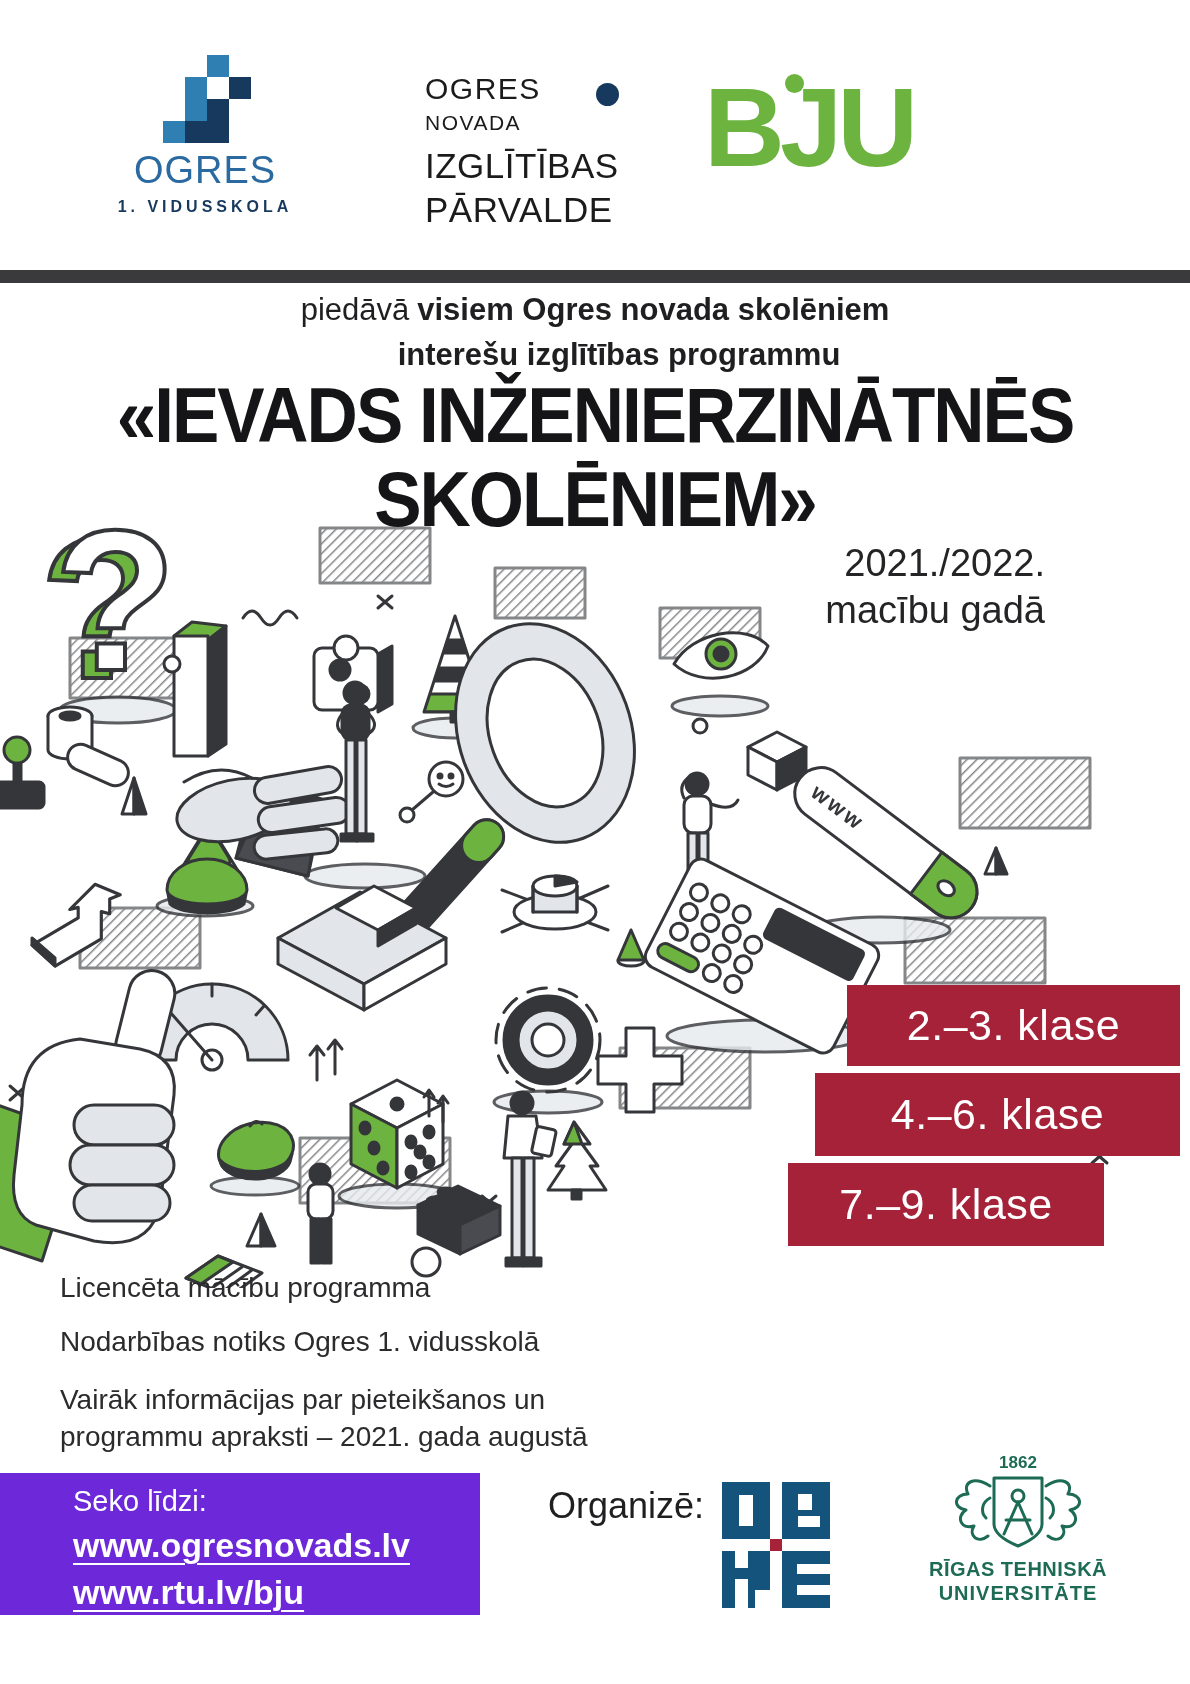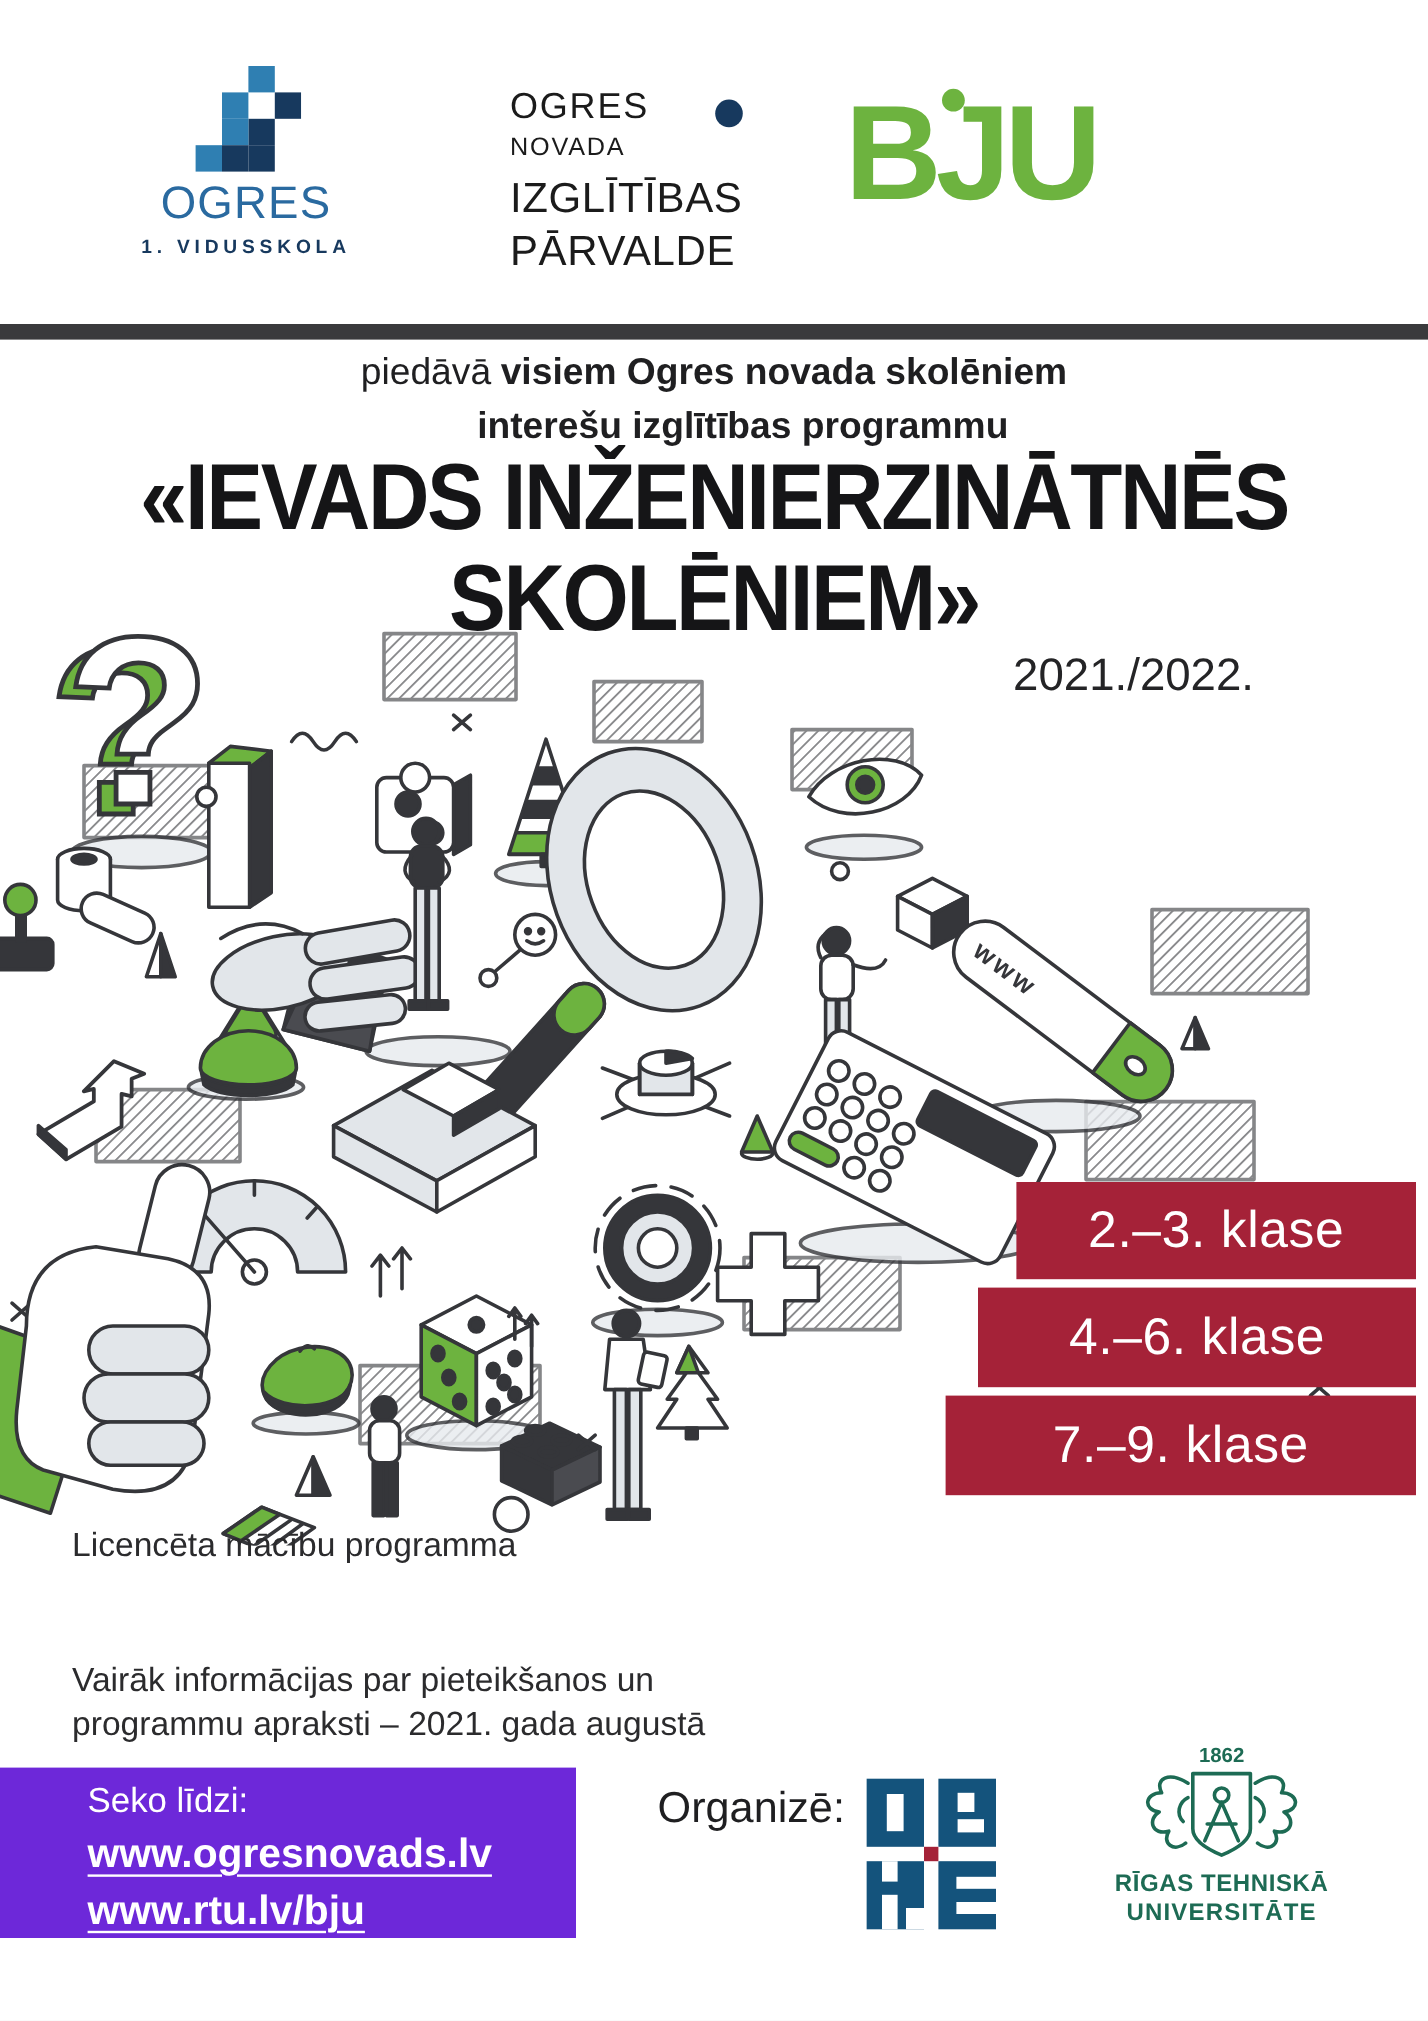--- a/index.html
+++ b/index.html
@@ -35,21 +35,21 @@
   .title{left:0;top:374px;width:1190px;margin:0;text-align:center;font-size:71px;font-weight:700;
     letter-spacing:-2px;line-height:1.07;color:#151517;transform:scaleY(1.1);transform-origin:top center;z-index:2;}
   .title span{display:block;}
   .year{right:145px;top:540px;text-align:right;font-size:38px;line-height:1.23;color:#242426;z-index:2;}
 
   
   .banner{background:#a52238;color:#fff;display:flex;align-items:center;justify-content:center;
     font-size:43px;letter-spacing:0.5px;z-index:3;}
   .b1{left:847px;top:985px;width:333px;height:81px;}
   .b2{left:815px;top:1073px;width:365px;height:83px;}
-  .b3{left:788px;top:1163px;width:392px;height:83px;}
+  .b3{left:788px;top:1163px;width:316px;height:83px;}
 
   
   .info{left:60px;font-size:28px;color:#2b2b2d;z-index:2;}
   .i1{top:1272px;} .i2{top:1326px;} .i3{top:1382px;line-height:1.32;}
 
   .follow{left:0;top:1473px;width:480px;height:142px;background:#6d28d9;color:#fff;z-index:3;
     padding-left:73px;box-sizing:border-box;padding-top:12px;}
   .follow-label{font-size:29px;margin:0 0 4px 0;}
   .follow a{display:block;color:#fff;font-size:34px;font-weight:700;line-height:1.38;
     text-decoration:underline;text-underline-offset:6px;text-decoration-thickness:2px;}
@@ -116,33 +116,35 @@
     <div class="intro-l2">interešu izglītības programmu</div>
   </div>
 
   <h1 class="abs title">
     <span>«IEVADS INŽENIERZINĀTNĒS</span>
     <span>SKOLĒNIEM»</span>
   </h1>
 
   <div class="abs year">
     <div>2021./2022.</div>
+    <div>macību gadā</div>
   </div>
 
   <div class="abs banner b1">
       <span>2.–3. klase</span>
     </div>
   <div class="abs banner b2">
       <span>4.–6. klase</span>
     </div>
   <div class="abs banner b3">
       <span>7.–9. klase</span>
     </div>
 
   <div class="abs info i1">Licencēta mācību programma</div>
+  <div class="abs info i2">Nodarbības notiks Ogres 1. vidusskolā</div>
   <div class="abs info i3">
     <span style="display:block">Vairāk informācijas par pieteikšanos un</span>
     <span style="display:block">programmu apraksti – 2021. gada augustā</span>
   </div>
 
   <div class="abs follow">
     <p class="follow-label">Seko līdzi:</p>
     <a href="#">www.ogresnovads.lv</a>
     <a href="#">www.rtu.lv/bju</a>
   </div>

